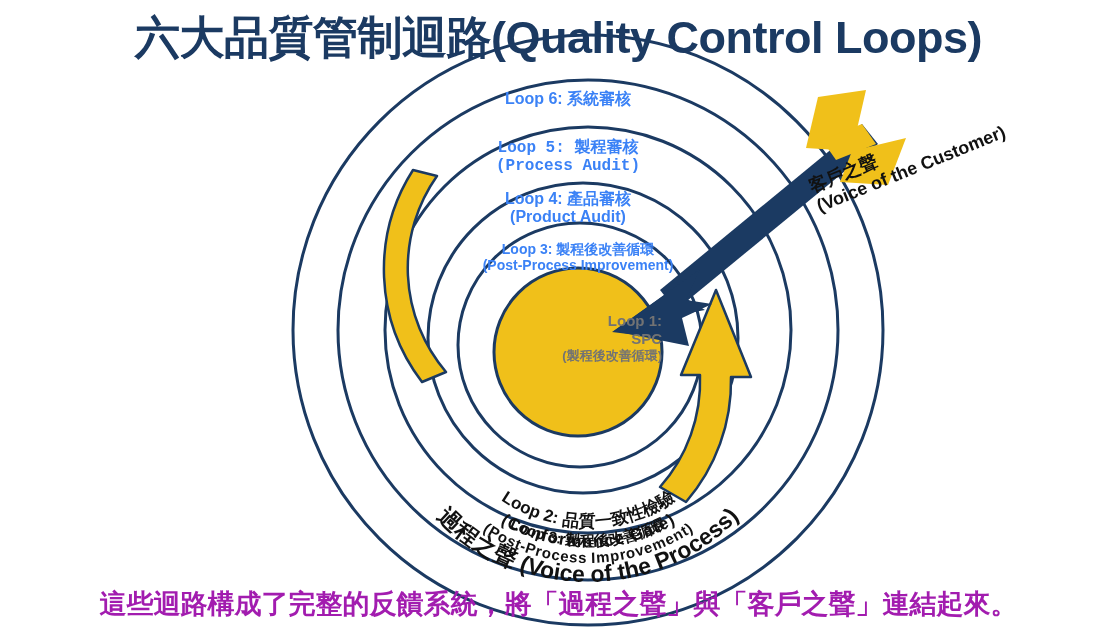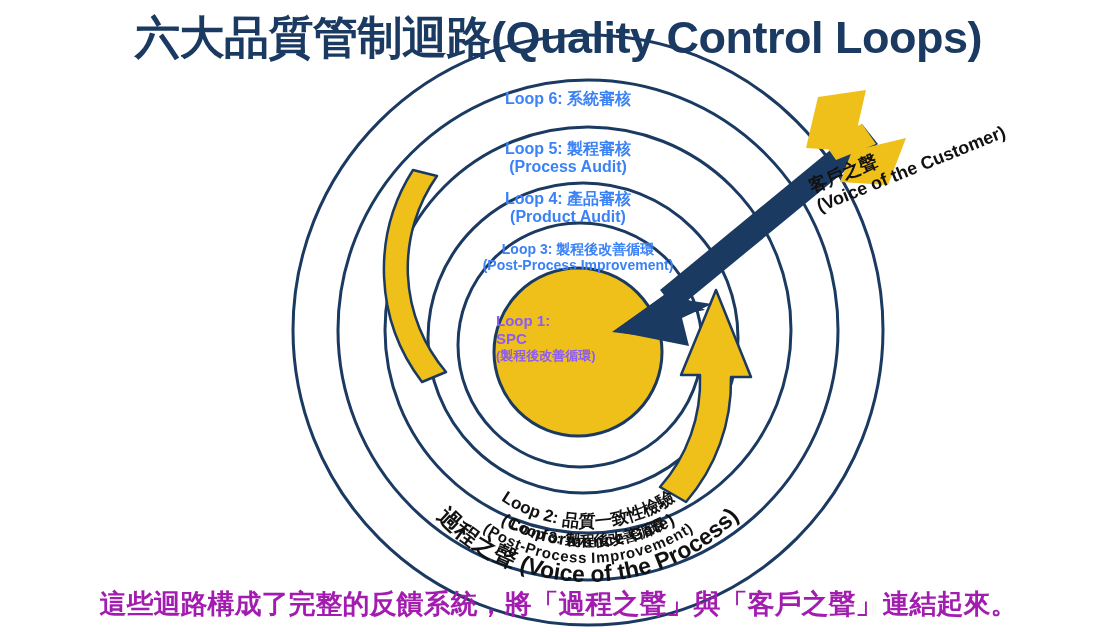--- a/index.html
+++ b/index.html
@@ -57,30 +57,30 @@
     text-align: center;
     color: #3b82f6;
     font-weight: bold;
     line-height: 1.12;
     white-space: nowrap;
     font-family: "Liberation Sans", "DejaVu Sans", sans-serif;
   }
   .ring-label .cn { display: block; }
   .ring-label .en { display: block; }
   .lbl-l6 { left: 398px; top: 90px; width: 340px; font-size: 16px; }
-  .lbl-l5 { left: 398px; top: 140px; width: 340px; font-size: 16px; }
+  .lbl-l5 { left: 398px; top: 140px; width: 340px; font-size: 16px; font-family: Liberation Mono, monospace; }
   .lbl-l4 { left: 398px; top: 190px; width: 340px; font-size: 16px; }
   .lbl-l3 { left: 388px; top: 242px; width: 380px; font-size: 14px; }
   .center-label {
     position: absolute;
     left: 496px;
     top: 312px;
     width: 166px;
-    text-align: left;
-    color: #8b5cf6;
+    text-align: right;
+    color: #737373;
     font-weight: bold;
     font-size: 15px;
     line-height: 1.2;
     white-space: nowrap;
     font-family: "Liberation Sans", "DejaVu Sans", sans-serif;
   }
   .center-label .small { font-size: 13px; display: block; }
   .voc {
     position: absolute;
     left: 806px;

